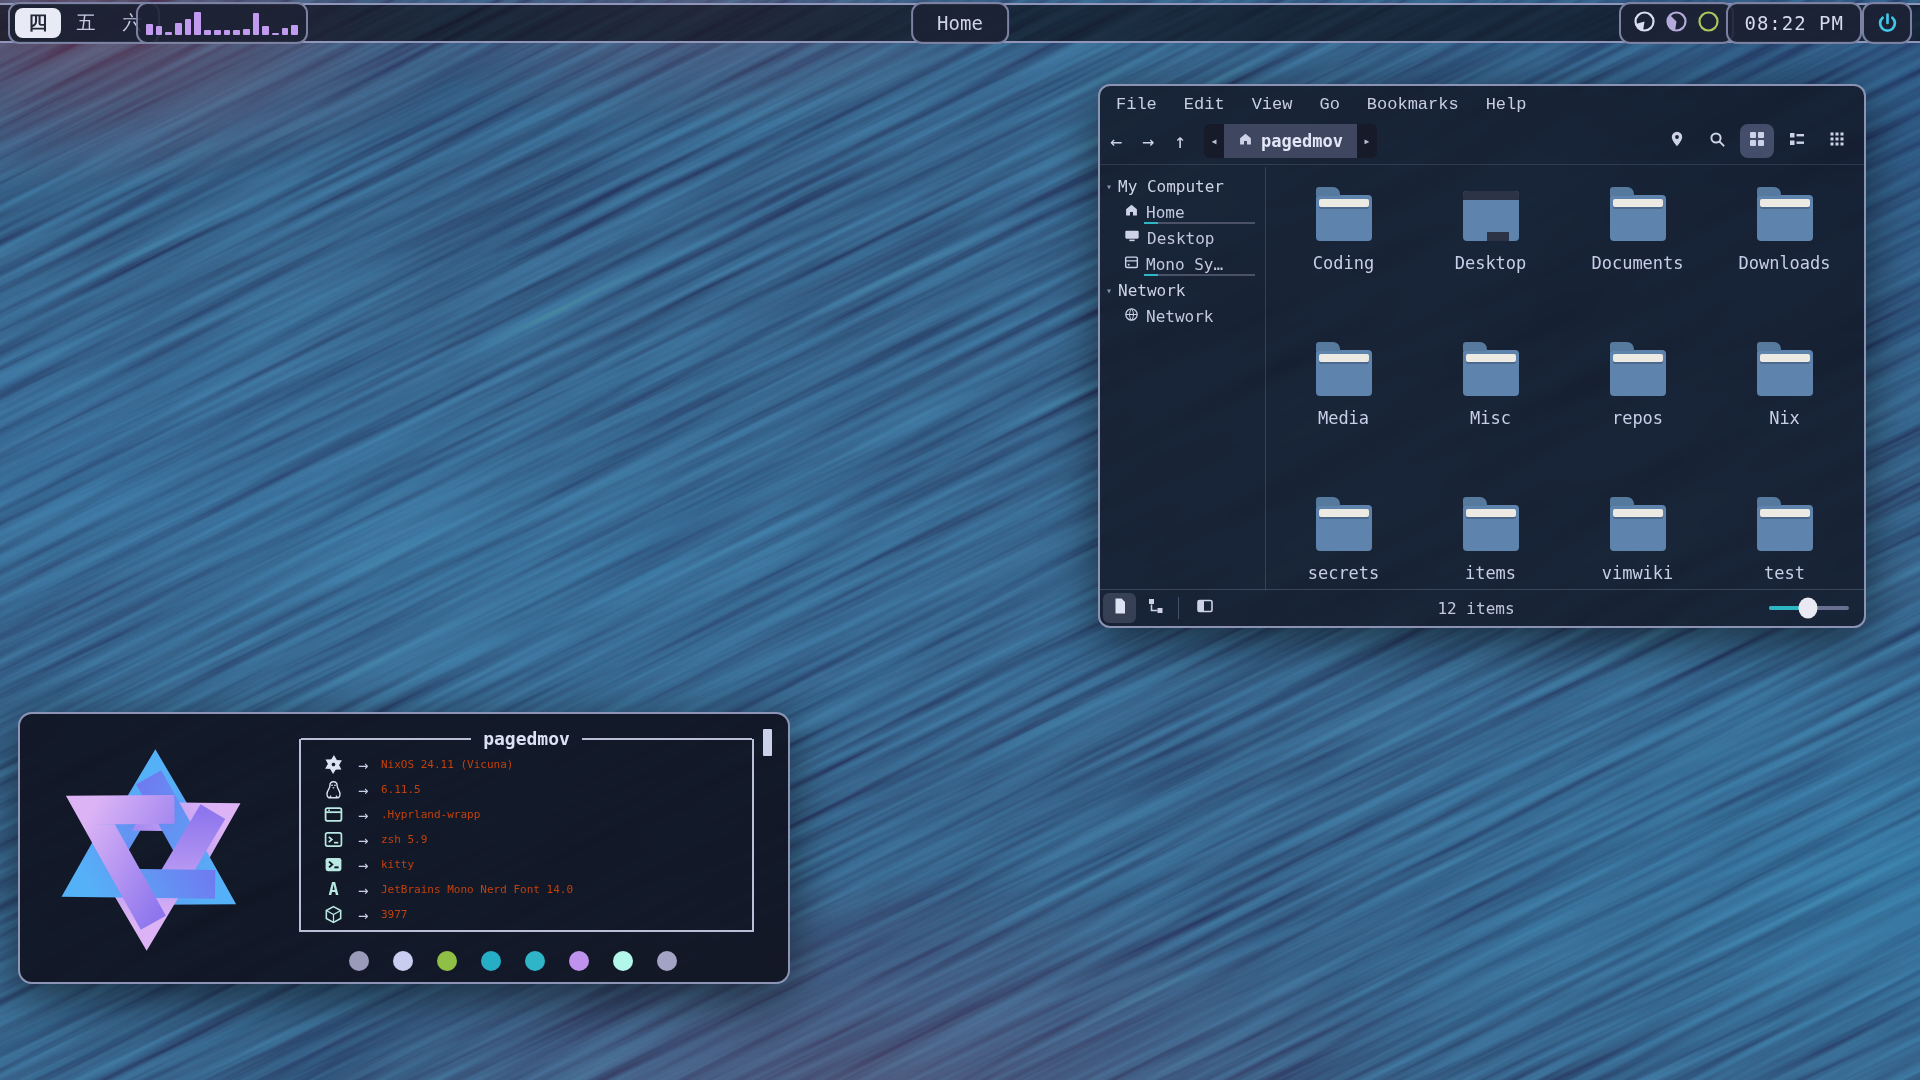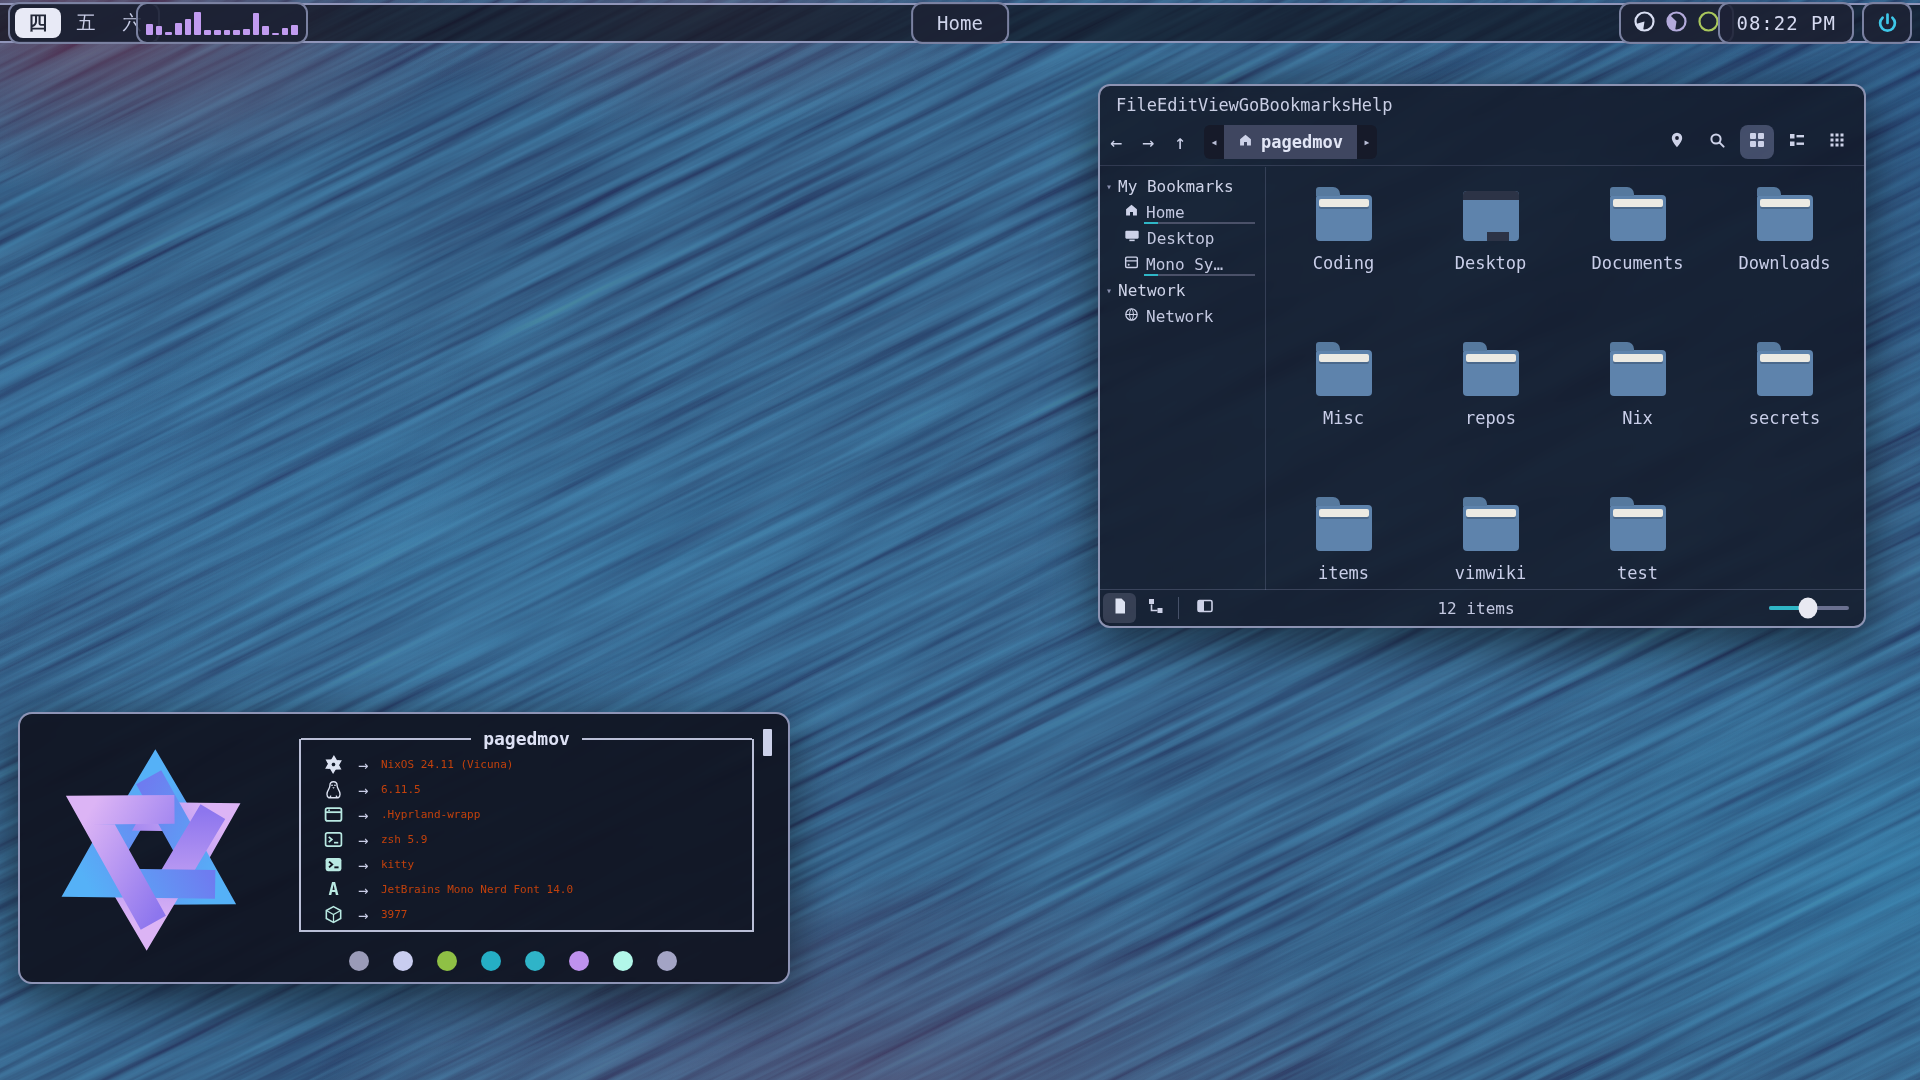--- a/index.html
+++ b/index.html
@@ -29,28 +29,28 @@
     background:rgba(30,34,54,.88);border:2px solid rgba(128,135,168,.95);border-radius:11px;
     display:flex;align-items:center;}
   .isl-ws{left:8px;padding:0 5px;gap:4px;}
   .ws-pill{min-width:30px;height:30px;border-radius:8px;display:flex;align-items:center;justify-content:center;
     font-size:19px;color:#c7cce6;padding:0 6px;cursor:default;}
   .ws-pill.active{background:#e8eaf6;color:#232838;font-weight:bold;min-width:34px;}
   .isl-viz{left:136px;width:172px;padding:0 8px;gap:3px;align-items:flex-end;}
   .vbar{width:7px;background:#c19bf0;border-radius:1px;margin-bottom:7px;}
   .isl-home{left:50%;transform:translateX(-50%);padding:0 24px;font-size:19px;color:#ced3ea;}
   .isl-circles{right:186px;padding:0 12px;gap:9px;}
-  .isl-clock{right:66px;padding:0 16px;font-size:19px;letter-spacing:1px;color:#d6daf0;}
+  .isl-clock{right:58px;padding:0 16px;font-size:19px;letter-spacing:1px;color:#d6daf0;}
   .isl-power{right:8px;width:50px;justify-content:center;cursor:pointer;}
 
   
   .fm{position:absolute;left:1098px;top:84px;width:768px;height:544px;box-sizing:border-box;
     background:rgba(15,18,31,.78);border:2.5px solid rgba(148,154,184,.95);border-radius:12px;
     backdrop-filter:blur(7px);box-shadow:0 14px 50px rgba(0,0,0,.55);z-index:4;overflow:hidden;}
-  .fm-menu{display:flex;padding:9px 0 4px 16px;font-size:17px;color:#c9cee4;}
+  .fm-menu{display:flex;gap:27px;padding:9px 0 4px 16px;font-size:17px;color:#c9cee4;font-family:Liberation Mono, monospace;}
   .menu-item{cursor:pointer;}
   .fm-toolbar{position:relative;height:46px;display:flex;align-items:center;
     border-bottom:1px solid rgba(140,146,180,.22);}
   .nav-btn{width:32px;height:32px;display:flex;align-items:center;justify-content:center;
     font-size:20px;color:#ccd1e8;cursor:pointer;}
   .tabwidget{display:flex;align-items:center;height:34px;margin-left:8px;
     background:rgba(22,26,40,.9);border-radius:6px;overflow:hidden;}
   .tab-chevron{width:20px;text-align:center;font-size:12px;color:#b9bed6;cursor:pointer;}
   .tab-active{display:flex;align-items:center;gap:8px;height:34px;padding:0 14px;
     background:#3f4660;color:#e2e6f6;font-weight:bold;font-size:17px;cursor:pointer;}
@@ -260,21 +260,21 @@
                 <rect x="7.5" y="12.5" width="3" height="3" fill="#cdd2e8"></rect>
                 <rect x="12.5" y="12.5" width="3" height="3" fill="#cdd2e8"></rect>
               </svg></span>
           </div>
         </div>
     </div>
     <div class="fm-body">
       <div class="fm-side" id="fm-side">
           <div class="sgroup-h">
             <span class="tri">▾</span>
-            <span>My Bookmarks</span>
+            <span>My Computer</span>
           </div>
           <div class="srow u">
             <span><svg width="15" height="15" viewBox="0 0 18 18" fill="none">
                 <path d="M9 2 15.5 7.6V15H10.8V10.8H7.2V15H2.5V7.6Z" fill="#cdd2e8"></path>
               </svg></span>
             <span>Home</span>
           </div>
           <div class="srow">
             <span><svg width="16" height="16" viewBox="0 0 18 18" fill="none">
                 <rect x="1.5" y="3" width="15" height="9" rx="1.2" fill="#cdd2e8"></rect>
@@ -311,20 +311,24 @@
             <div class="deskic" style="--fc: #5e83ac;"></div>
             <div class="flabel">Desktop</div>
           </div>
           <div class="fcell">
             <div class="fold" style="--fc: #5e83ac;"></div>
             <div class="flabel">Documents</div>
           </div>
           <div class="fcell">
             <div class="fold" style="--fc: #5e83ac;"></div>
             <div class="flabel">Downloads</div>
+          </div>
+          <div class="fcell">
+            <div class="fold" style="--fc: #5e83ac;"></div>
+            <div class="flabel">Media</div>
           </div>
           <div class="fcell">
             <div class="fold" style="--fc: #5e83ac;"></div>
             <div class="flabel">Misc</div>
           </div>
           <div class="fcell">
             <div class="fold" style="--fc: #5e83ac;"></div>
             <div class="flabel">repos</div>
           </div>
           <div class="fcell">

